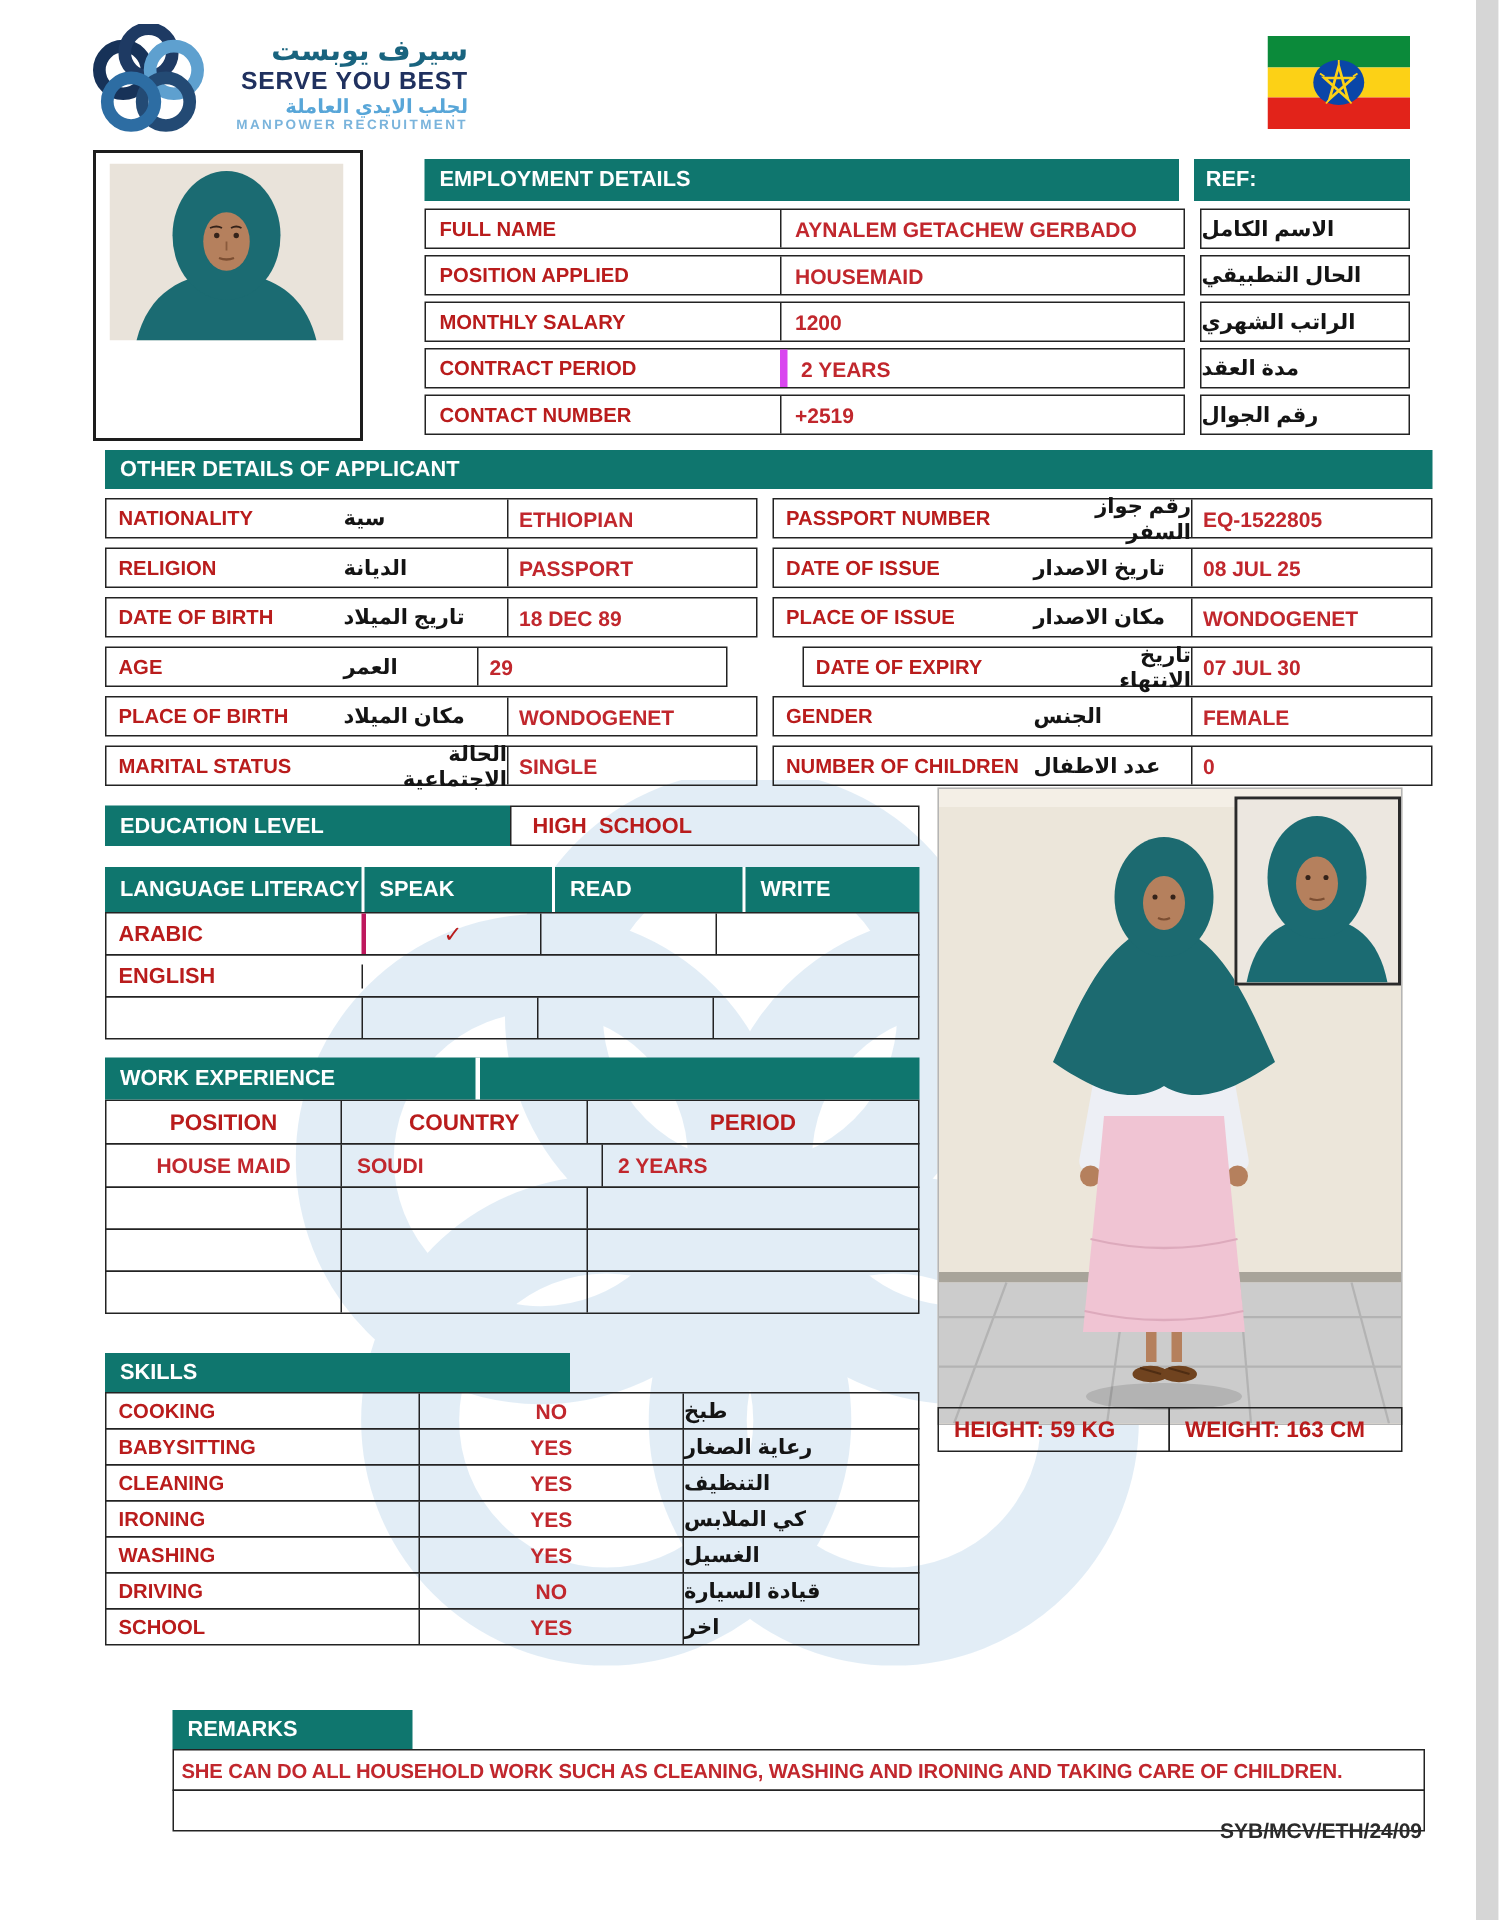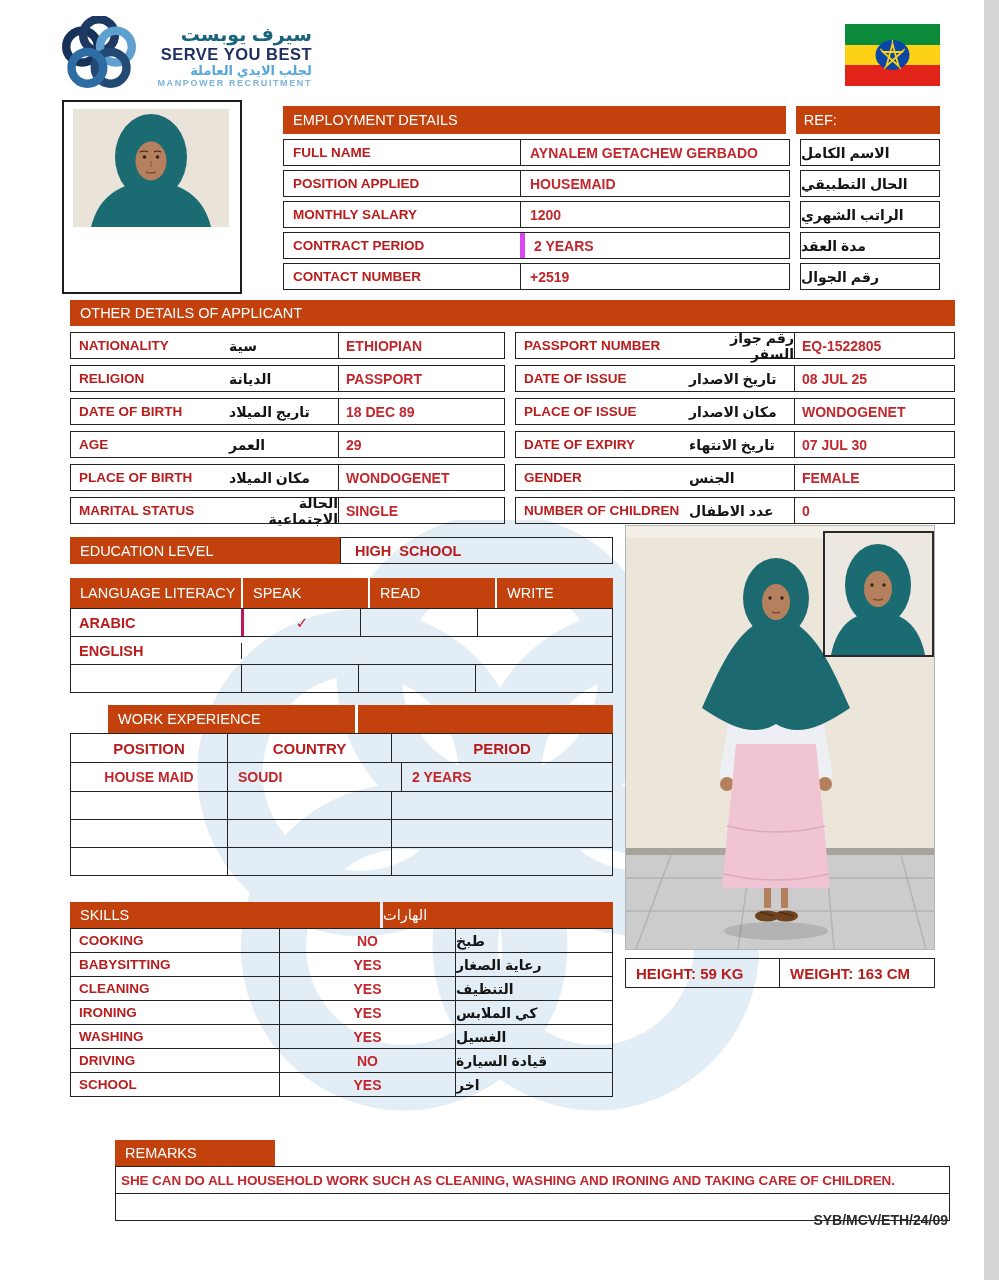--- a/index.html
+++ b/index.html
@@ -1,20 +1,20 @@
 <!DOCTYPE html>
 <html><head>
 <meta charset="utf-8">
 <style>
   html,body{margin:0;padding:0;background:#e8e8e8;}
   .page{position:relative;width:999px;height:1280px;background:#ffffff;overflow:hidden;
         font-family:"Liberation Sans","DejaVu Sans",sans-serif;color:#1c1c1c;}
   .abs{position:absolute;}
   .edge-strip{left:984px;top:0;width:15px;height:1280px;background:#d6d6d6;}
-  .bar{background:#c2410c;color:#fff;font-weight:normal;display:flex;align-items:center;font-size:14.5px;}
+  .bar{background:#0f766e;color:#fff;font-weight:bold;display:flex;align-items:center;font-size:14.5px;}
   .bx{border:1px solid #232323;box-sizing:border-box;background:transparent;}
   .row{display:flex;box-sizing:border-box;}
   .lbl{font-weight:bold;font-size:13.5px;color:#b91c1c;display:flex;align-items:center;}
   .val{font-weight:bold;font-size:14px;color:#c1272d;display:flex;align-items:center;}
   .ar{font-weight:bold;font-size:14px;color:#141414;display:flex;align-items:center;justify-content:flex-end;direction:rtl;}
   .ctr{justify-content:center;}
   .wm{opacity:0.33;}
   .logo-text div{line-height:1.12;}
   .seam{width:3px;background:#ffffff;height:100%;}
   .tightrows > .row{margin-top:-1px;}
@@ -184,21 +184,21 @@
             <div class="val" style="width:158px;border-left:1px solid #232323;padding-left:7px;">18 DEC 89</div>
           </div>
         <div style="width:10px;"></div>
         <div class="bx row" style="width:440px;">
             <div class="lbl" style="width:165px;padding-left:8px;">PLACE OF ISSUE</div>
             <div class="ar" style="flex:1;">مكان الاصدار</div>
             <div class="val" style="width:152px;border-left:1px solid #232323;padding-left:7px;">WONDOGENET</div>
           </div>
       </div>
 
-      <div class="row" style="height:27px;">
+      <div class="row" style="height:27px;gap:20px;">
         <div class="bx row" style="width:435px;">
             <div class="lbl" style="width:150px;padding-left:8px;">AGE</div>
             <div class="ar" style="flex:1;">العمر</div>
             <div class="val" style="width:158px;border-left:1px solid #232323;padding-left:7px;">29</div>
           </div>
         <div style="width:10px;"></div>
         <div class="bx row" style="width:440px;">
             <div class="lbl" style="width:165px;padding-left:8px;">DATE OF EXPIRY</div>
             <div class="ar" style="flex:1;">تاريخ الانتهاء</div>
             <div class="val" style="width:152px;border-left:1px solid #232323;padding-left:7px;">07 JUL 30</div>
@@ -263,21 +263,21 @@
       <div class="bx row" style="height:29px;">
         <div class="lbl" style="width:162px;padding-left:8px;border-right:1px solid #232323;"></div>
         <div class="lbl ctr" style="width:116px;border-right:1px solid #232323;"></div>
         <div class="lbl ctr" style="width:116px;border-right:1px solid #232323;"></div>
         <div class="lbl ctr" style="flex:1;"></div>
       </div>
     </div>
   </div>
 
   <div class="abs" style="left:70px;top:705px;width:543px;z-index:1;">
-    <div class="bar" style="height:28px;padding-left:10px;position:relative;margin-left:38px;">
+    <div class="bar" style="height:28px;padding-left:10px;position:relative;">
       <span>WORK EXPERIENCE</span>
       <div class="seam" style="position:absolute;left:247px;top:0;"></div>
     </div>
     <div class="tightrows">
       <div class="bx row" style="height:30px;">
         <div class="lbl ctr" style="width:156px;border-right:1px solid #232323;font-size:15px;">POSITION</div>
         <div class="lbl ctr" style="width:163px;border-right:1px solid #232323;font-size:15px;">COUNTRY</div>
         <div class="lbl ctr" style="flex:1;font-size:15px;">PERIOD</div>
       </div>
       <div class="bx row" style="height:30px;">
@@ -299,21 +299,20 @@
         <div style="width:156px;border-right:1px solid #232323;"></div>
         <div style="width:163px;border-right:1px solid #232323;"></div>
         <div style="flex:1;"></div>
       </div>
     </div>
   </div>
 
   <div class="abs" style="left:70px;top:902px;width:543px;z-index:1;">
     <div class="row" style="height:26px;gap:3px;">
       <div class="bar" style="width:300px;padding-left:10px;">SKILLS</div>
-      <div class="bar" style="flex:1;justify-content:flex-end;padding-right:10px;direction:rtl;">الهارات</div>
     </div>
     <div class="tightrows">
       <div class="bx row" style="height:25px;">
         <div class="lbl" style="width:200px;padding-left:8px;border-right:1px solid #232323;">COOKING</div>
         <div class="val ctr" style="width:175px;border-right:1px solid #232323;">NO</div>
         <div class="ar" style="flex:1;padding-right:10px;">طبخ</div>
       </div>
       <div class="bx row" style="height:25px;">
         <div class="lbl" style="width:200px;padding-left:8px;border-right:1px solid #232323;">BABYSITTING</div>
         <div class="val ctr" style="width:175px;border-right:1px solid #232323;">YES</div>
@@ -395,21 +394,21 @@
         <path d="M6,122 C12,92 28,80 53,78 C78,80 94,92 100,122 Z" fill="#1b6b72"></path>
         <ellipse cx="53" cy="52" rx="33" ry="41" fill="#1b6b72"></ellipse>
         <ellipse cx="53" cy="56" rx="14" ry="18" fill="#b5805d"></ellipse>
         <circle cx="47" cy="52" r="1.7" fill="#35231a"></circle>
           <circle cx="59" cy="52" r="1.7" fill="#35231a"></circle>
         <path d="M48,66 Q53,68 58,66" stroke="#7c4e32" stroke-width="1.4" fill="none"></path>
       </svg>
     </div>
   </div>
 
-  <div class="abs row" style="left:625px;top:958px;width:310px;height:30px;z-index:1;text-align:right;">
+  <div class="abs row" style="left:625px;top:938px;width:310px;height:30px;z-index:1;text-align:right;">
     <div class="bx lbl" style="width:155px;padding-left:10px;font-size:15px;">HEIGHT: 59 KG</div>
     <div class="bx lbl" style="flex:1;margin-left:-1px;padding-left:10px;font-size:15px;">WEIGHT: 163 CM</div>
   </div>
 
   <div class="abs" style="left:115px;top:1140px;width:835px;z-index:1;">
     <div class="bar" style="width:150px;height:26px;padding-left:10px;">REMARKS</div>
     <div class="bx val" style="height:28px;padding-left:5px;font-size:13.5px;letter-spacing:-0.1px;">SHE CAN DO ALL HOUSEHOLD WORK SUCH AS CLEANING, WASHING AND IRONING AND TAKING CARE OF CHILDREN.</div>
     <div class="bx" style="height:28px;margin-top:-1px;"></div>
     <div class="abs" style="right:2px;top:72px;font-size:14px;font-weight:bold;color:#2b2b2b;background:transparent;">SYB/MCV/ETH/24/09</div>
   </div>

